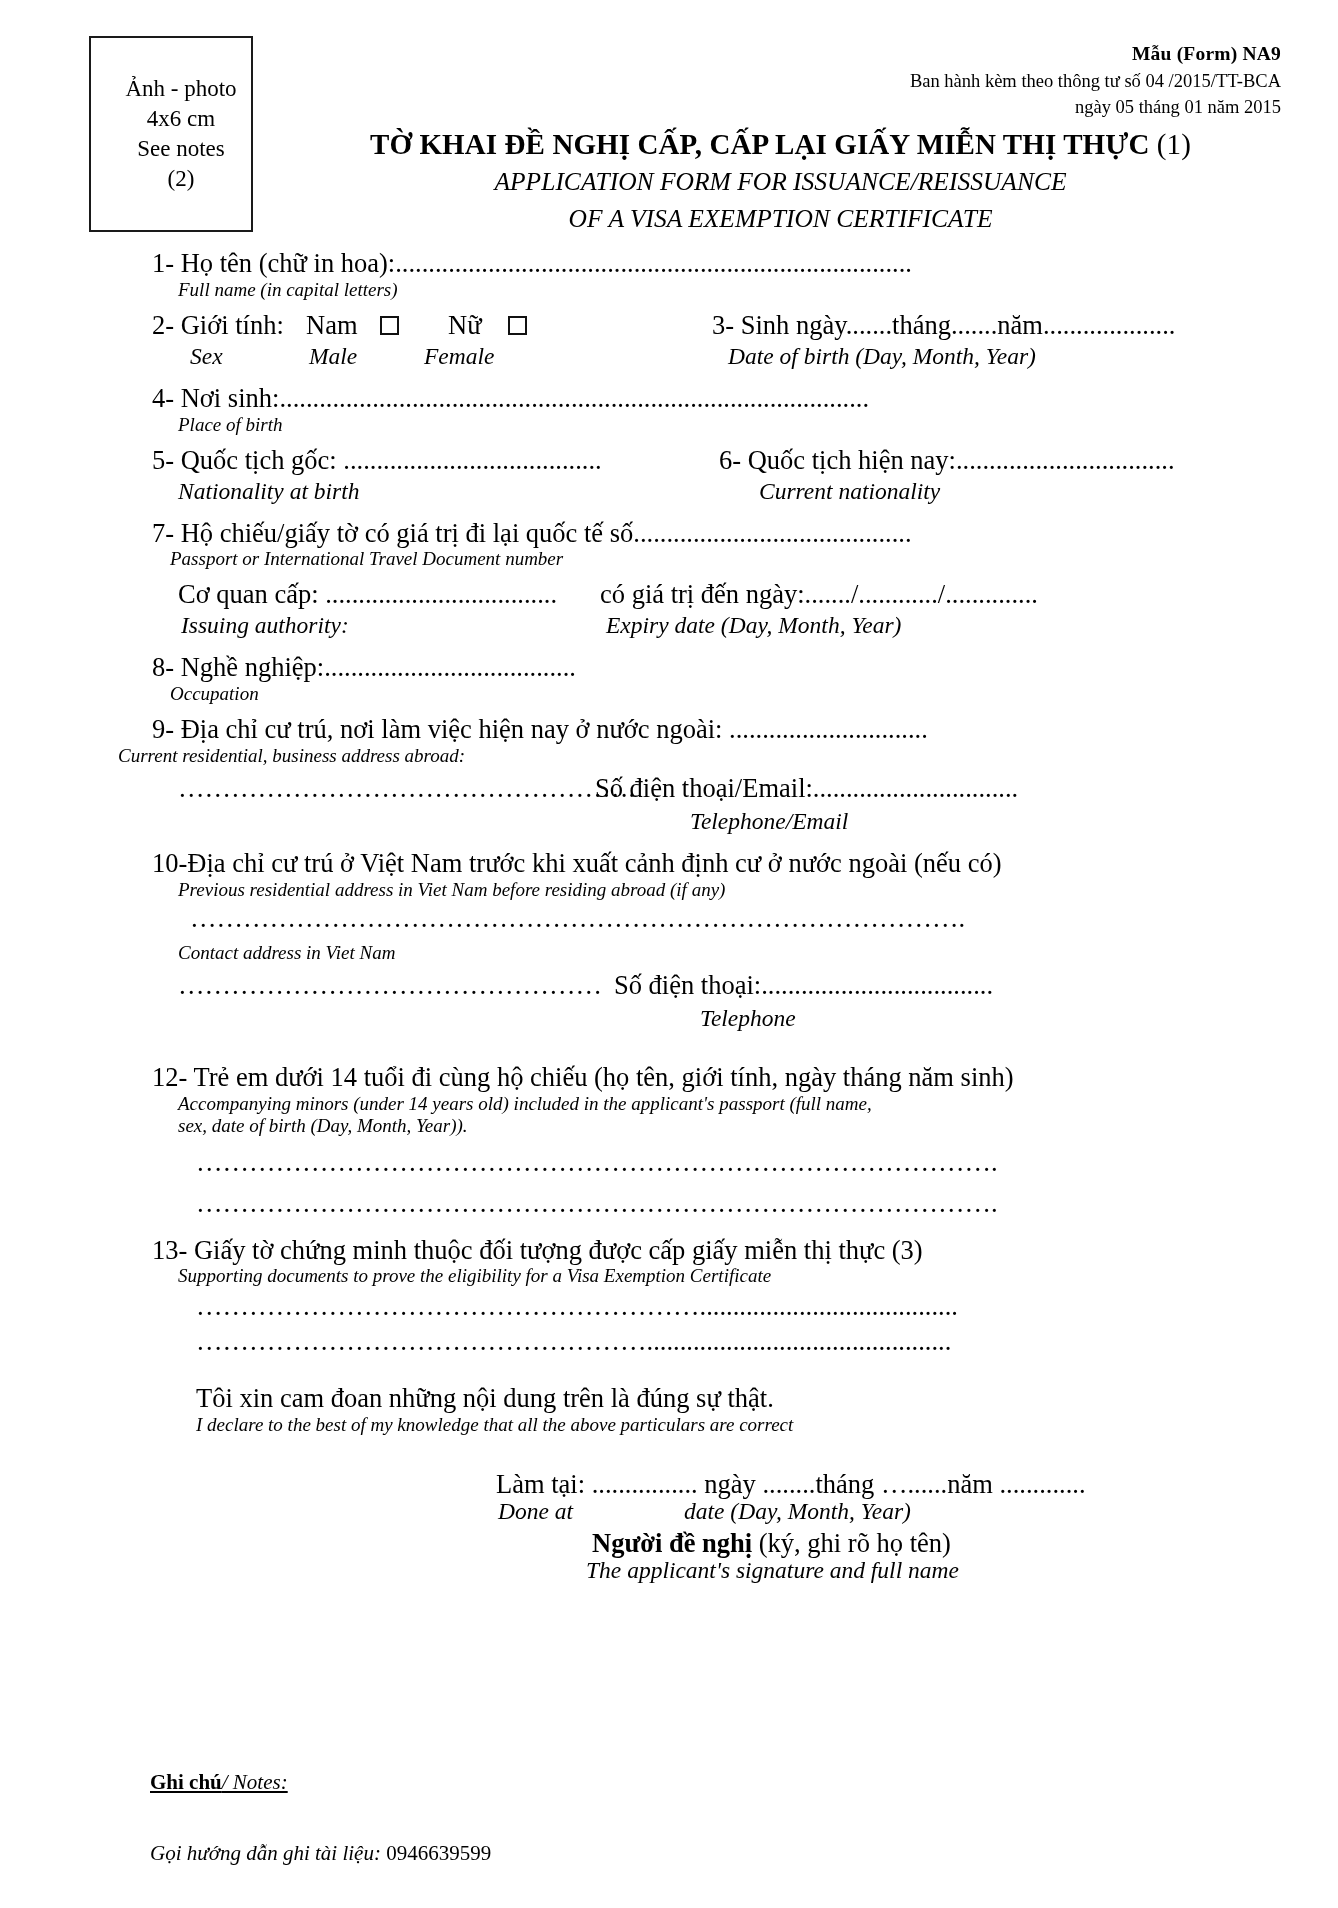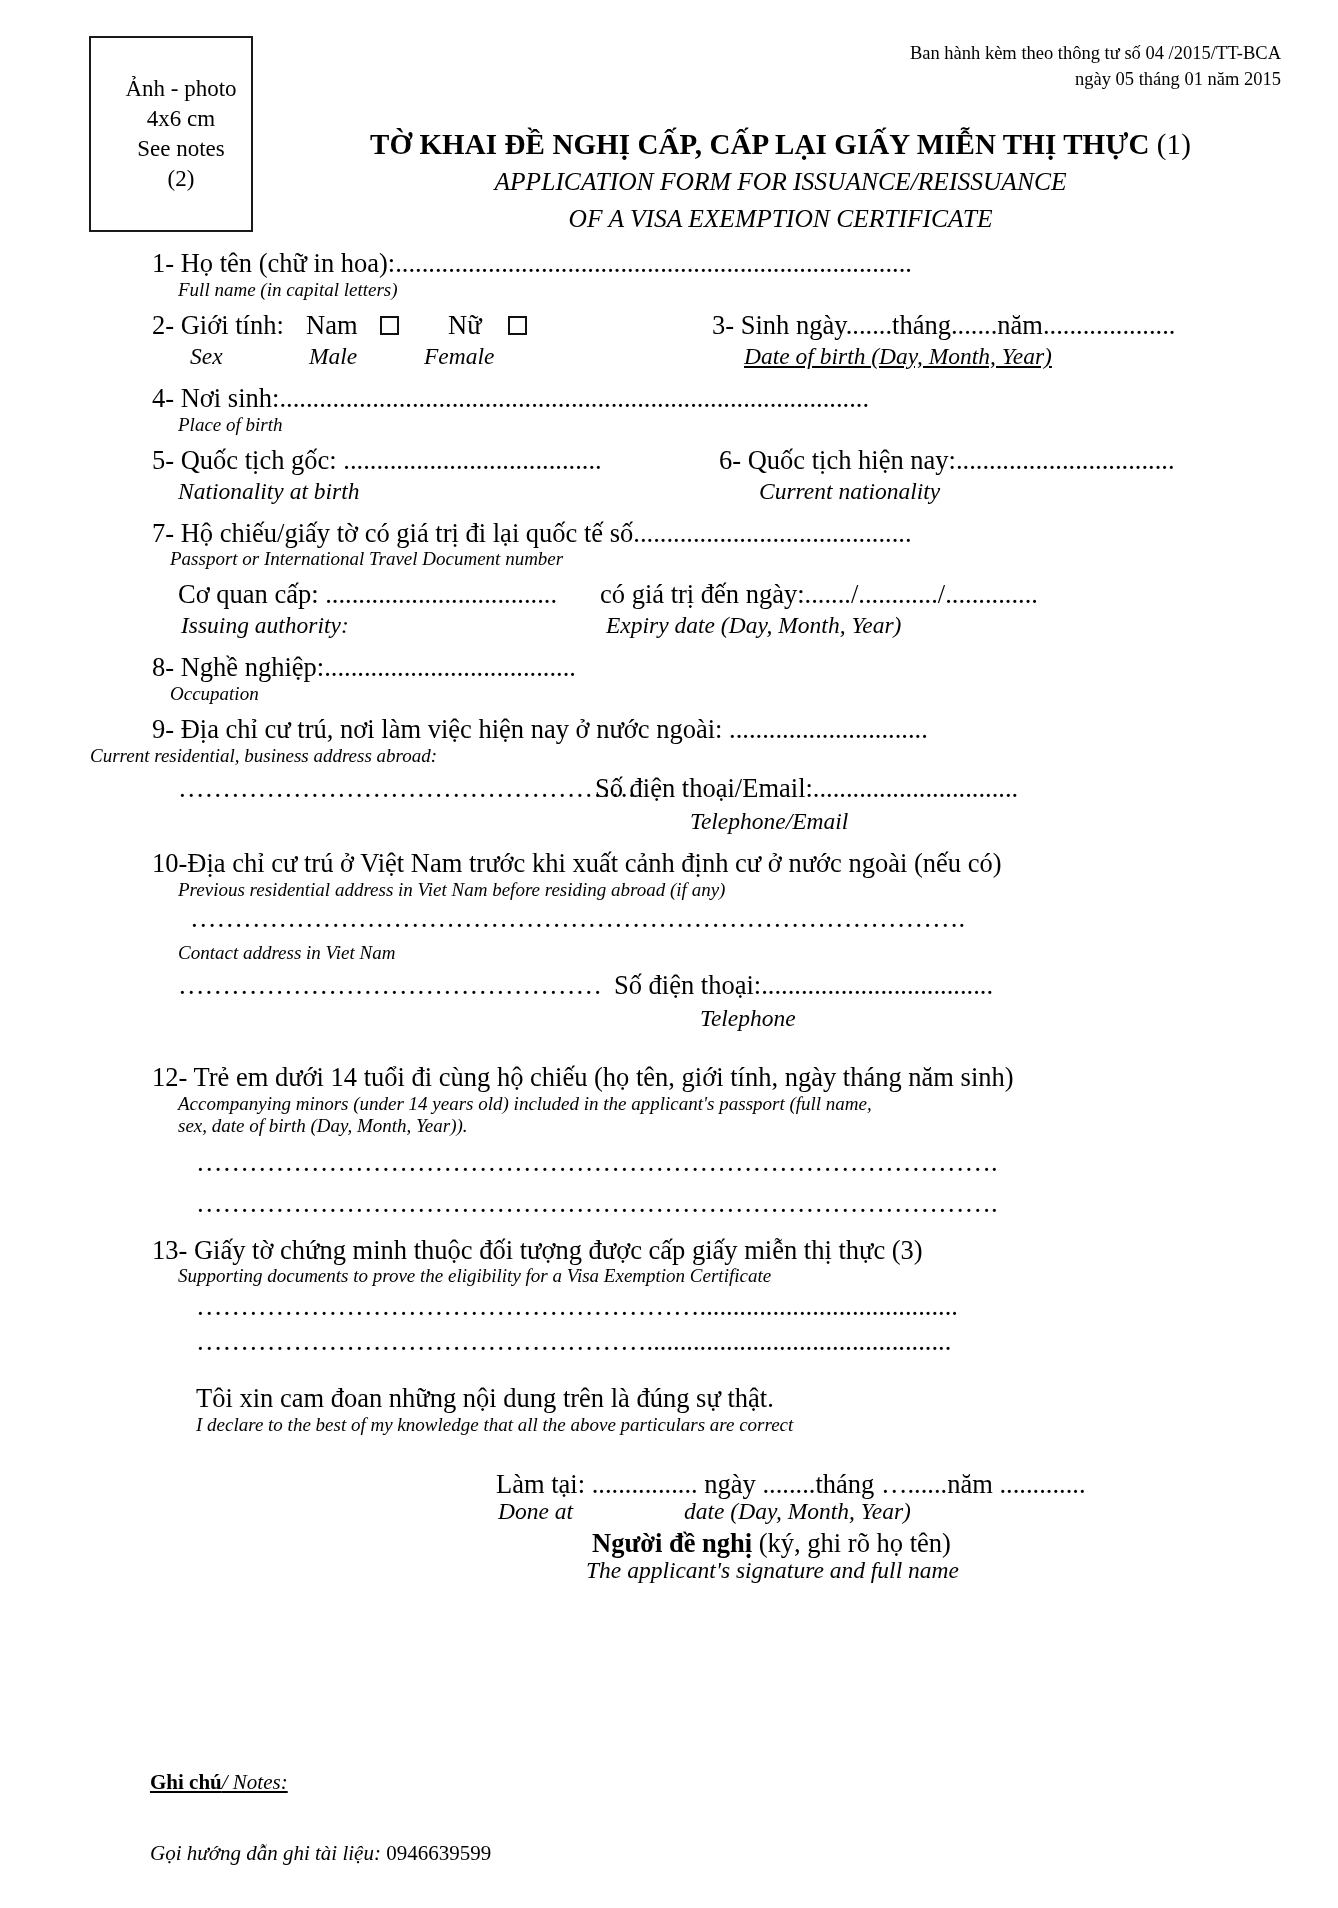--- a/index.html
+++ b/index.html
@@ -162,20 +162,21 @@
   <div class="header-zone">
 
     <div class="photo-box">
       <span class="ln">Ảnh - photo</span>
       <span class="ln">4x6 cm</span>
       <span class="ln">See notes</span>
       <span class="ln">(2)</span>
     </div>
 
     <div class="form-meta">
+      <div class="bold">Mẫu (Form) NA9</div>
       <div>Ban hành kèm theo thông  tư  số 04 /2015/TT-BCA</div>
       <div>ngày 05 tháng  01 năm  2015</div>
     </div>
 
     <div class="title-block">
       <div class="title-main"><span>TỜ KHAI ĐỀ NGHỊ CẤP, CẤP LẠI GIẤY MIỄN THỊ THỰC</span> <span class="note-ref">(1)</span></div>
       <div class="title-sub">APPLICATION FORM FOR ISSUANCE/REISSUANCE</div>
       <div class="title-sub">OF A VISA EXEMPTION CERTIFICATE</div>
     </div>
   </div>
@@ -193,21 +194,21 @@
       <span class="abs" style="left:374px;top:4px;"><span class="cbox"></span></span>
       <span class="vi abs" style="left:448px;">Nữ</span>
       <span class="abs" style="left:502px;top:4px;"><span class="cbox"></span></span>
       <span class="vi abs" style="left:712px;">3- Sinh ngày.......tháng.......năm....................</span>
     </div>
 
     <div class="cap-sex">
       <span style="left:190px;">Sex</span>
       <span style="left:309px;">Male</span>
       <span style="left:424px;">Female</span>
-      <span style="left:744px;text-decoration:underline;">Date of birth (Day, Month, Year)</span>
+      <span style="left:728px;">Date of birth (Day, Month, Year)</span>
     </div>
 
     <div class="spacer-s"></div>
 
     <div class="vi ind1">4- Nơi sinh:.........................................................................................</div>
     <div class="en ind2">Place of birth</div>
 
     <div class="spacer-s"></div>
 
     <div class="row colwrap" style="height:34px;">
@@ -236,21 +237,21 @@
     </div>
 
     <div class="spacer-s"></div>
 
     <div class="vi ind1">8- Nghề nghiệp:......................................</div>
     <div class="en" style="padding-left:170px;">Occupation</div>
 
     <div class="spacer-s"></div>
 
     <div class="vi ind1">9- Địa chỉ cư trú, nơi làm việc hiện nay ở nước ngoài: ..............................</div>
-    <div class="en" style="padding-left:90px;">Current residential, business address abroad:</div>
+    <div class="en" style="padding-left:118px;">Current residential, business address abroad:</div>
 
     <div class="row colwrap" style="height:36px;margin-top:6px;">
       <span class="vi abs" style="left:178px;">…………………………………………….</span>
       <span class="vi abs" style="left:595px;">Số điện thoại/Email:...............................</span>
     </div>
     <div class="cap-sex">
       <span style="left:690px;">Telephone/Email</span>
     </div>
 
     <div class="spacer-s"></div>

